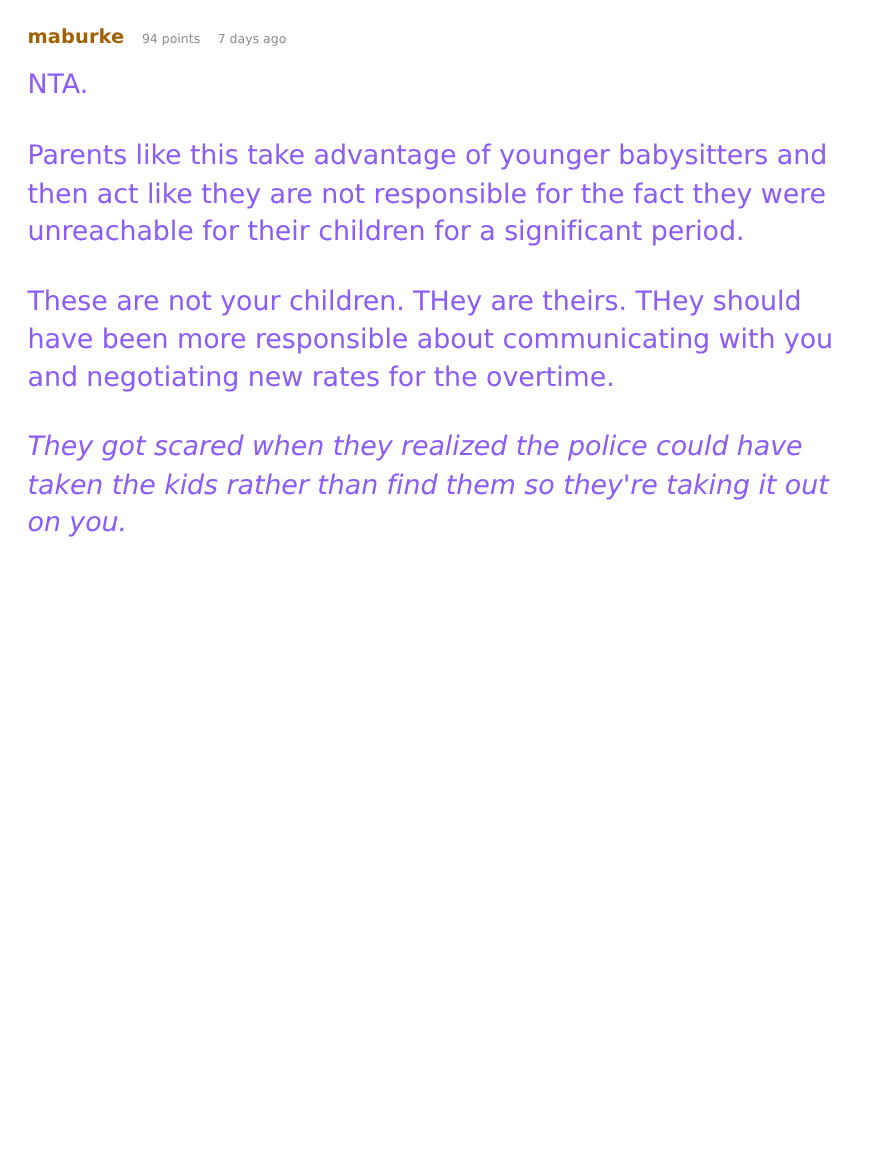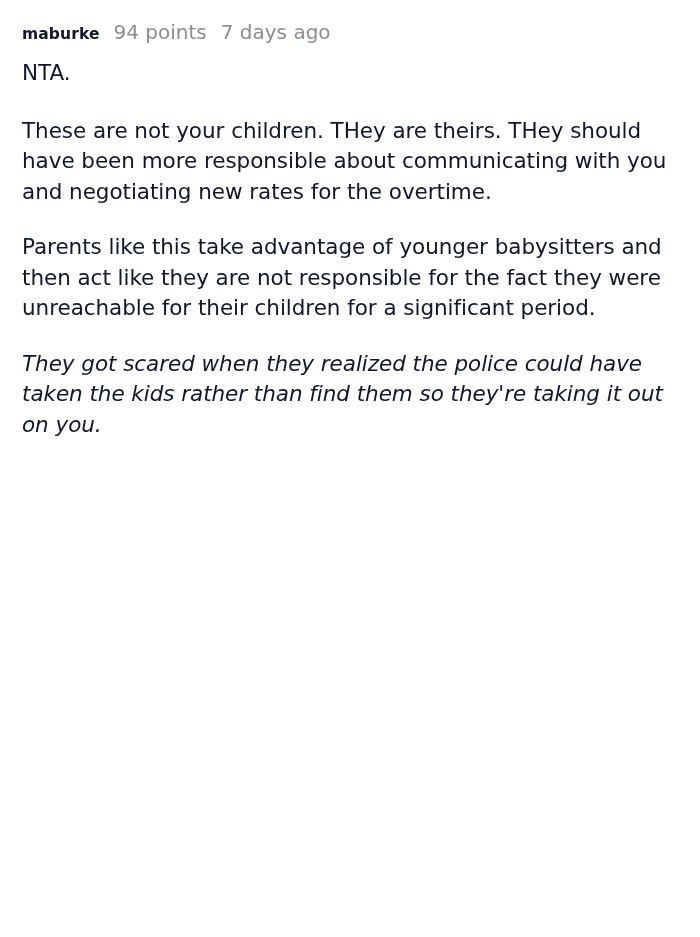--- a/index.html
+++ b/index.html
@@ -21,33 +21,33 @@
   }
   .comment-header {
     display: flex;
     align-items: baseline;
     gap: 14px;
     margin-bottom: 14px;
     font-size: 15.5px;
     line-height: 1.2;
   }
   .author {
-    color: #0f172a;
+    color: #a16207;
     font-weight: 600;
     font-size: 15.5px;
     letter-spacing: 0.1px;
   }
   .points, .timestamp {
     color: #8a8d91;
-    font-size: 20px;
+    font-size: 10px;
   }
   .comment-body {
     font-size: 21.5px;
     line-height: 1.42;
-    color: #0f172a;
+    color: #8b5cf6;
     letter-spacing: -0.05px;
   }
   .comment-body p {
     margin: 0 0 25px 0;
   }
   .comment-body p:first-child {
     margin-bottom: 27px;
   }
   .comment-body p:last-child {
     margin-bottom: 0;
@@ -60,18 +60,18 @@
 <div class="comment">
 
   <div class="comment-header">
     <span class="author">maburke</span>
     <span class="points">94 points</span>
     <span class="timestamp">7 days ago</span>
   </div>
 
   <div class="comment-body">
     <p>NTA.</p>
+    <p>Parents like this take advantage of younger babysitters and then act like they are not responsible for the fact they were unreachable for their children for a significant period.</p>
     <p>These are not your children. THey are theirs. THey should have been more responsible about communicating with you and negotiating new rates for the overtime.</p>
-    <p>Parents like this take advantage of younger babysitters and then act like they are not responsible for the fact they were unreachable for their children for a significant period.</p>
     <p>They got scared when they realized the police could have taken the kids rather than find them so they're taking it out on you.</p>
   </div>
 
 </div>
 
 </body></html>

